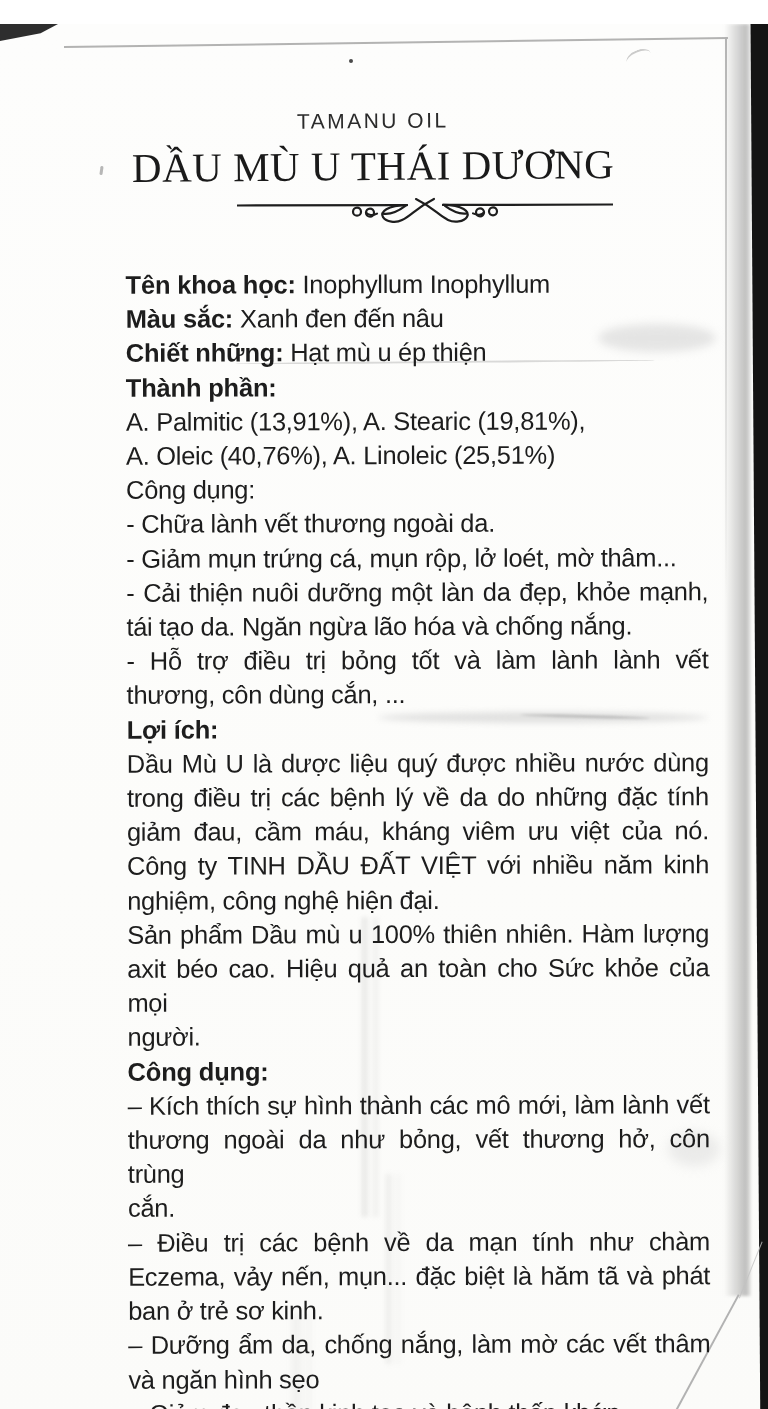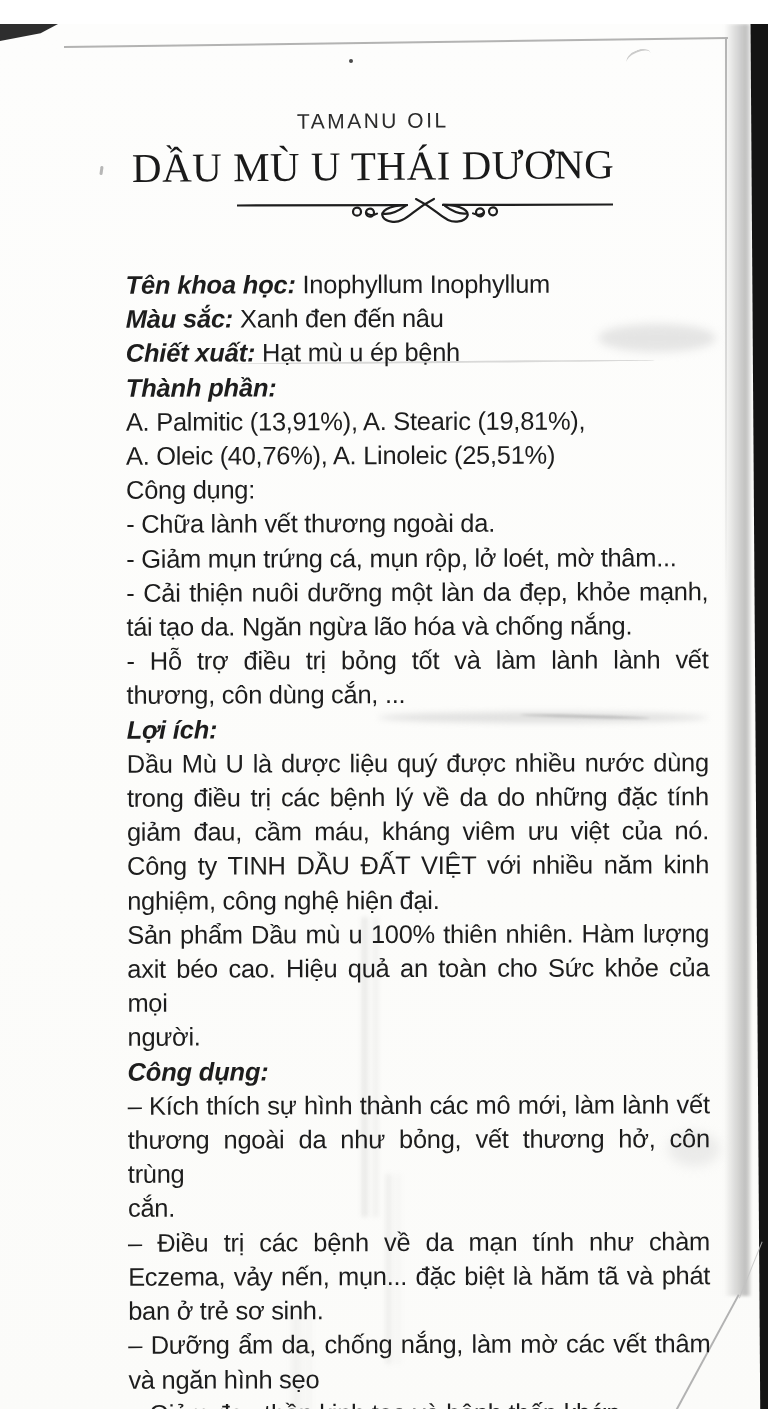--- a/index.html
+++ b/index.html
@@ -38,21 +38,21 @@
   .divider svg{display:block;width:100%;height:100%;}
   
   .body-text{
     position:absolute;top:243px;left:127px;width:582px;
     transform:rotate(-0.15deg);
     font-size:25.5px;line-height:34.2px;letter-spacing:-0.3px;
     color:var(--ink);
   }
   .line{min-height:34.2px;}
   .line.j{text-align:justify;text-align-last:justify;}
-  .line b{font-weight:bold;letter-spacing:-0.2px;font-style:italic;}
+  .line b{font-weight:bold;letter-spacing:-0.2px;}
   
   .scan-bar{
     position:absolute;left:749px;top:0;width:19px;height:1409px;
     background:var(--bar);
     clip-path:polygon(8% 0,100% 0,100% 100%,60% 100%);
   }
   .edge-shadow{
     position:absolute;left:724px;top:0;width:27px;height:1272px;
     background:linear-gradient(to right,rgba(120,120,120,0) 0%,rgba(105,105,105,0.42) 82%,rgba(120,120,120,0.12) 100%);
     filter:blur(1.5px);
@@ -180,21 +180,21 @@
         <circle cx="243" cy="20.5" r="4"></circle>
         <circle cx="256" cy="19.5" r="4"></circle>
         <path d="M247,20.5 C245,23.5 240,23.5 236,21.5"></path>
       </g>
     </svg>
   </div>
 
   <div class="body-text">
       <div class="line"><b>Tên khoa học:</b><span> Inophyllum Inophyllum</span></div>
       <div class="line"><b>Màu sắc:</b><span> Xanh đen đến nâu</span></div>
-      <div class="line"><b>Chiết xuất:</b><span> Hạt mù u ép bệnh</span></div>
+      <div class="line"><b>Chiết những:</b><span> Hạt mù u ép thiện</span></div>
       <div class="line"><b>Thành phần:</b></div>
       <div class="line"><span>A. Palmitic (13,91%), A. Stearic (19,81%),</span></div>
       <div class="line"><span>A. Oleic (40,76%), A. Linoleic (25,51%)</span></div>
       <div class="line"><span>Công dụng:</span></div>
       <div class="line"><span>- Chữa lành vết thương ngoài da.</span></div>
       <div class="line"><span>- Giảm mụn trứng cá, mụn rộp, lở loét, mờ thâm...</span></div>
       <div class="line j"><span>- Cải thiện nuôi dưỡng một làn da đẹp, khỏe mạnh,</span></div>
       <div class="line"><span>tái tạo da. Ngăn ngừa lão hóa và chống nắng.</span></div>
       <div class="line j"><span>- Hỗ trợ điều trị bỏng tốt và làm lành lành vết</span></div>
       <div class="line"><span>thương, côn dùng cắn, ...</span></div>
@@ -206,19 +206,19 @@
       <div class="line"><span>nghiệm, công nghệ hiện đại.</span></div>
       <div class="line j"><span>Sản phẩm Dầu mù u 100% thiên nhiên. Hàm lượng</span></div>
       <div class="line j"><span>axit béo cao. Hiệu quả an toàn cho Sức khỏe của mọi</span></div>
       <div class="line"><span>người.</span></div>
       <div class="line"><b>Công dụng:</b></div>
       <div class="line j"><span>– Kích thích sự hình thành các mô mới, làm lành vết</span></div>
       <div class="line j"><span>thương ngoài da như bỏng, vết thương hở, côn trùng</span></div>
       <div class="line"><span>cắn.</span></div>
       <div class="line j"><span>– Điều trị các bệnh về da mạn tính như chàm</span></div>
       <div class="line j"><span>Eczema, vảy nến, mụn... đặc biệt là hăm tã và phát</span></div>
-      <div class="line"><span>ban ở trẻ sơ sinh.</span></div>
+      <div class="line"><span>ban ở trẻ sơ kinh.</span></div>
       <div class="line j"><span>– Dưỡng ẩm da, chống nắng, làm mờ các vết thâm</span></div>
       <div class="line"><span>và ngăn hình sẹo</span></div>
       <div class="line"><span>– Giảm đau thần kinh tọa và bệnh thấp khớp.</span></div>
     </div>
 
 </div>
 
 </body></html>

